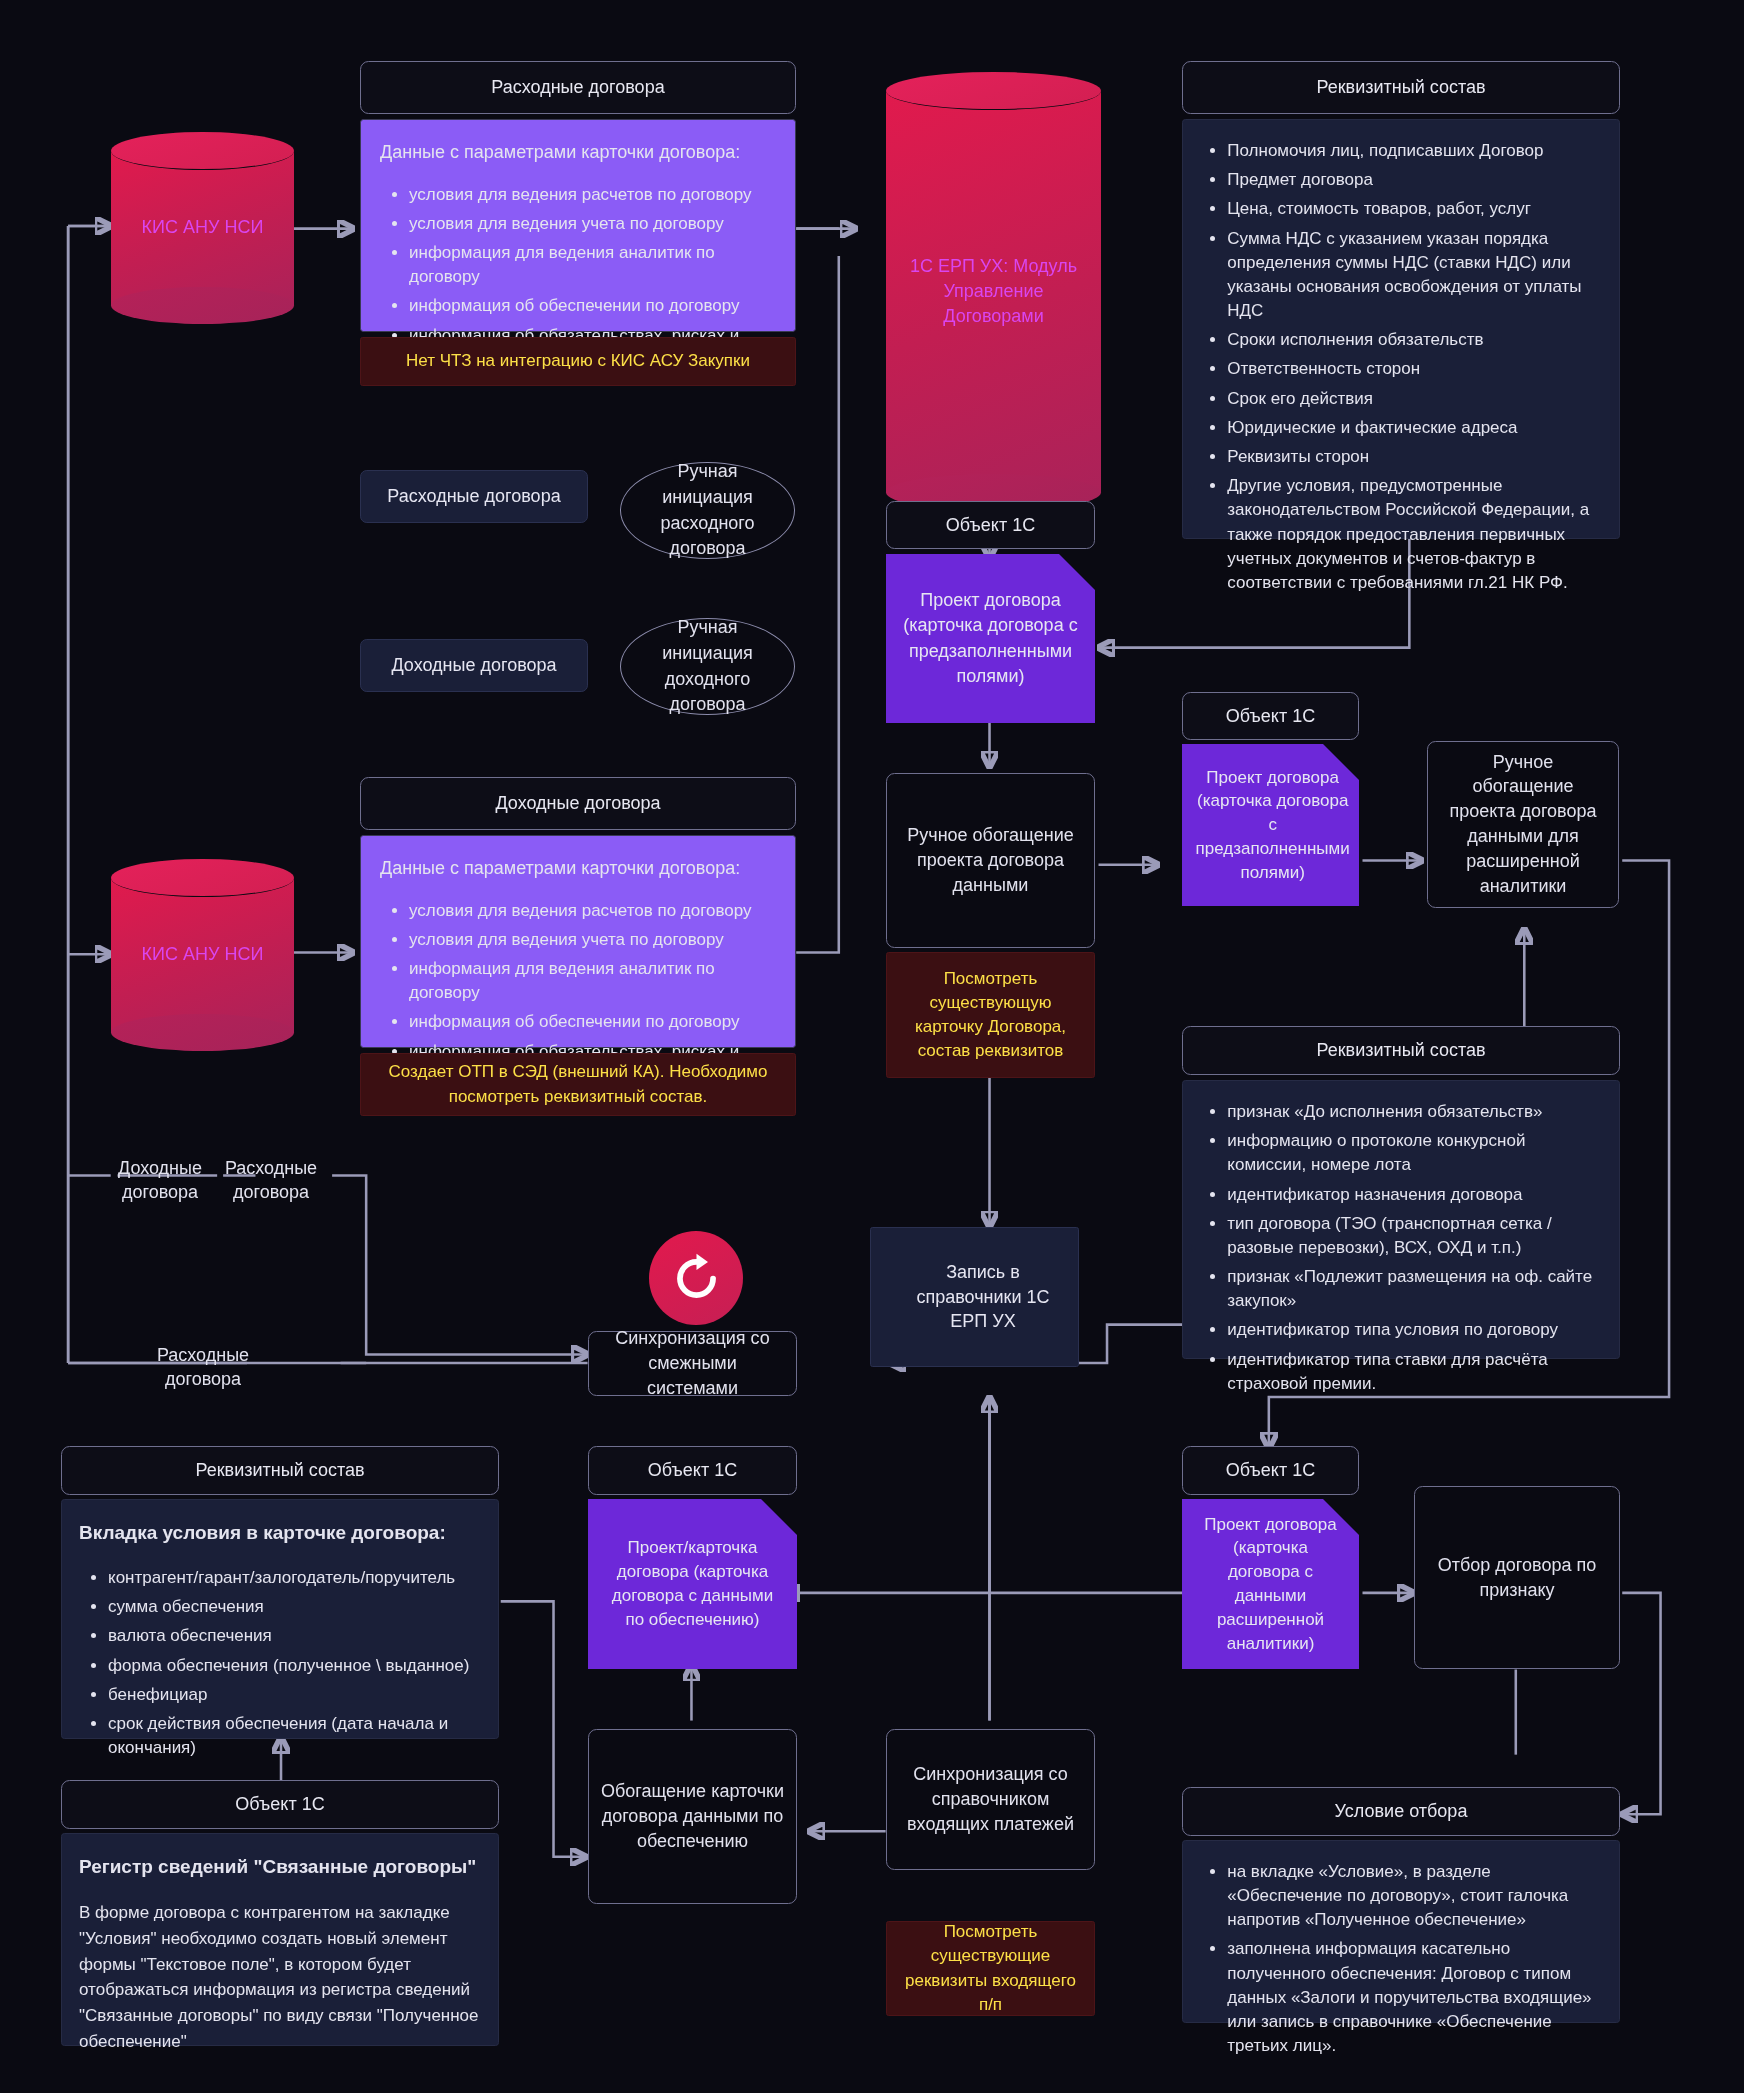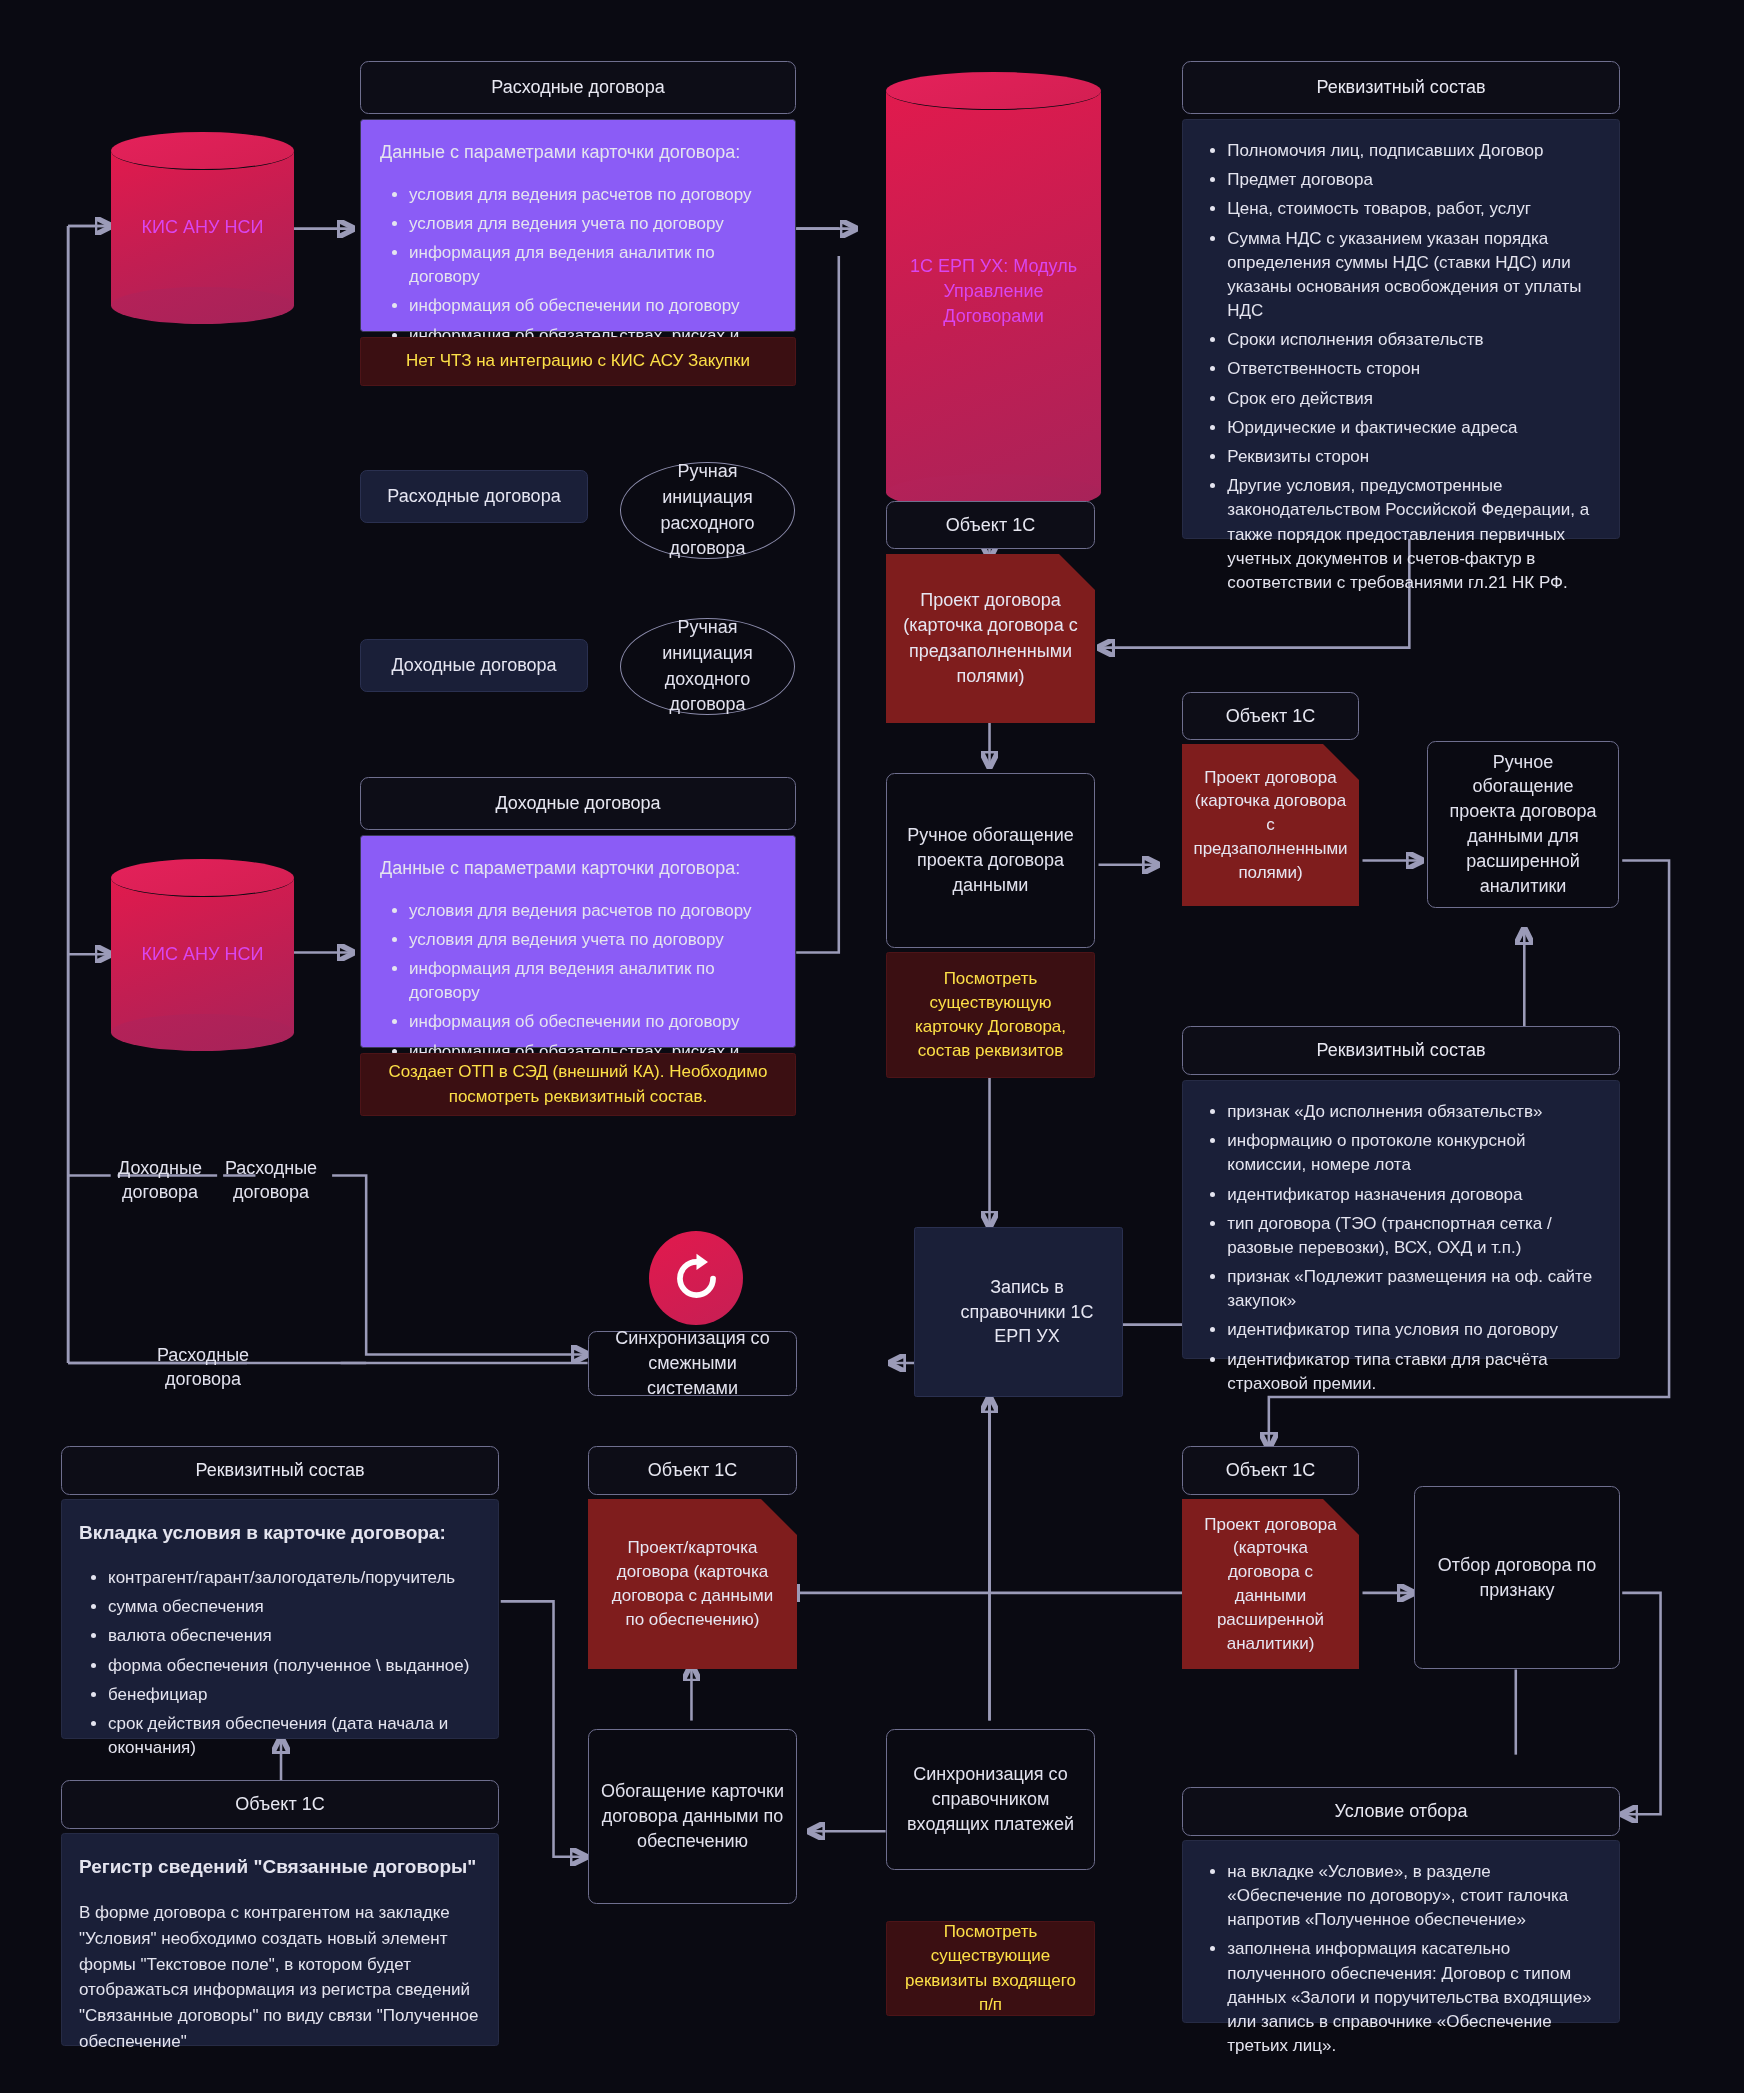--- a/index.html
+++ b/index.html
@@ -46,22 +46,22 @@
     color:#fde047;font-size:17px;line-height:1.42;padding:8.5px 12px;box-sizing:border-box;
   }
   
   .ellipse{
     border:1.7px solid #8b8bab;border-radius:50%;background:#0a0a12;
     display:flex;align-items:center;justify-content:center;text-align:center;
     color:#e2e2ee;font-size:18px;line-height:1.42;box-sizing:border-box;
   }
   
   .doc{
-    background:#7f1d1d;color:#e6e6f2;font-size:18px;line-height:1.4;
-    display:flex;align-items:center;justify-content:center;text-align:center;
+    background:#6d28d9;color:#e6e6f2;font-size:18px;line-height:1.4;
+    display:flex;align-items:center;text-align:center;
     padding:10.2px 13.6px;box-sizing:border-box;
     clip-path:polygon(0 0, calc(100% - 36px) 0, 100% 36px, 100% 100%, 0 100%);
   }
   
   .cyl{position:absolute;}
   .cyl .body{
     position:absolute;left:0;right:0;top:19px;bottom:19px;
     background:linear-gradient(160deg,#e11a4d 0%,#c21e52 55%,#ab2259 100%);
   }
   .cyl .top{
@@ -312,21 +312,21 @@
     <svg width="53" height="53" viewBox="0 0 24 24">
       <path d="M12 4.5 A7.5 7.5 0 1 0 19.5 12" fill="none" stroke="#ffffff" stroke-width="2.6" stroke-linecap="round"></path>
       <path d="M12 0.8 L12 8.2 L17.2 4.5 Z" fill="#ffffff"></path>
     </svg>
   </div>
 
   <div class="node proc" style="left:588px;top:1331px;width:209px;height:65px;">
     <span>Синхронизация со смежными системами</span>
   </div>
 
-  <div class="node navy" style="left:914px;top:1227px;width:209px;height:170px;padding-left:29px;">
+  <div class="node navy" style="left:870px;top:1227px;width:209px;height:140px;padding-left:29px;">
     <span>Запись в справочники 1С ЕРП УХ</span>
   </div>
 
   <div class="node card-head" style="left:61px;top:1446px;width:438px;height:49px;">
     <span>Реквизитный состав</span>
   </div>
   <div class="node card-body" style="left:61px;top:1499px;width:438px;height:240px;padding:20.4px 17px;">
     <p class="bold">Вкладка условия в карточке договора:</p>
     <ul>
       <li>контрагент/гарант/залогодатель/поручитель</li>

